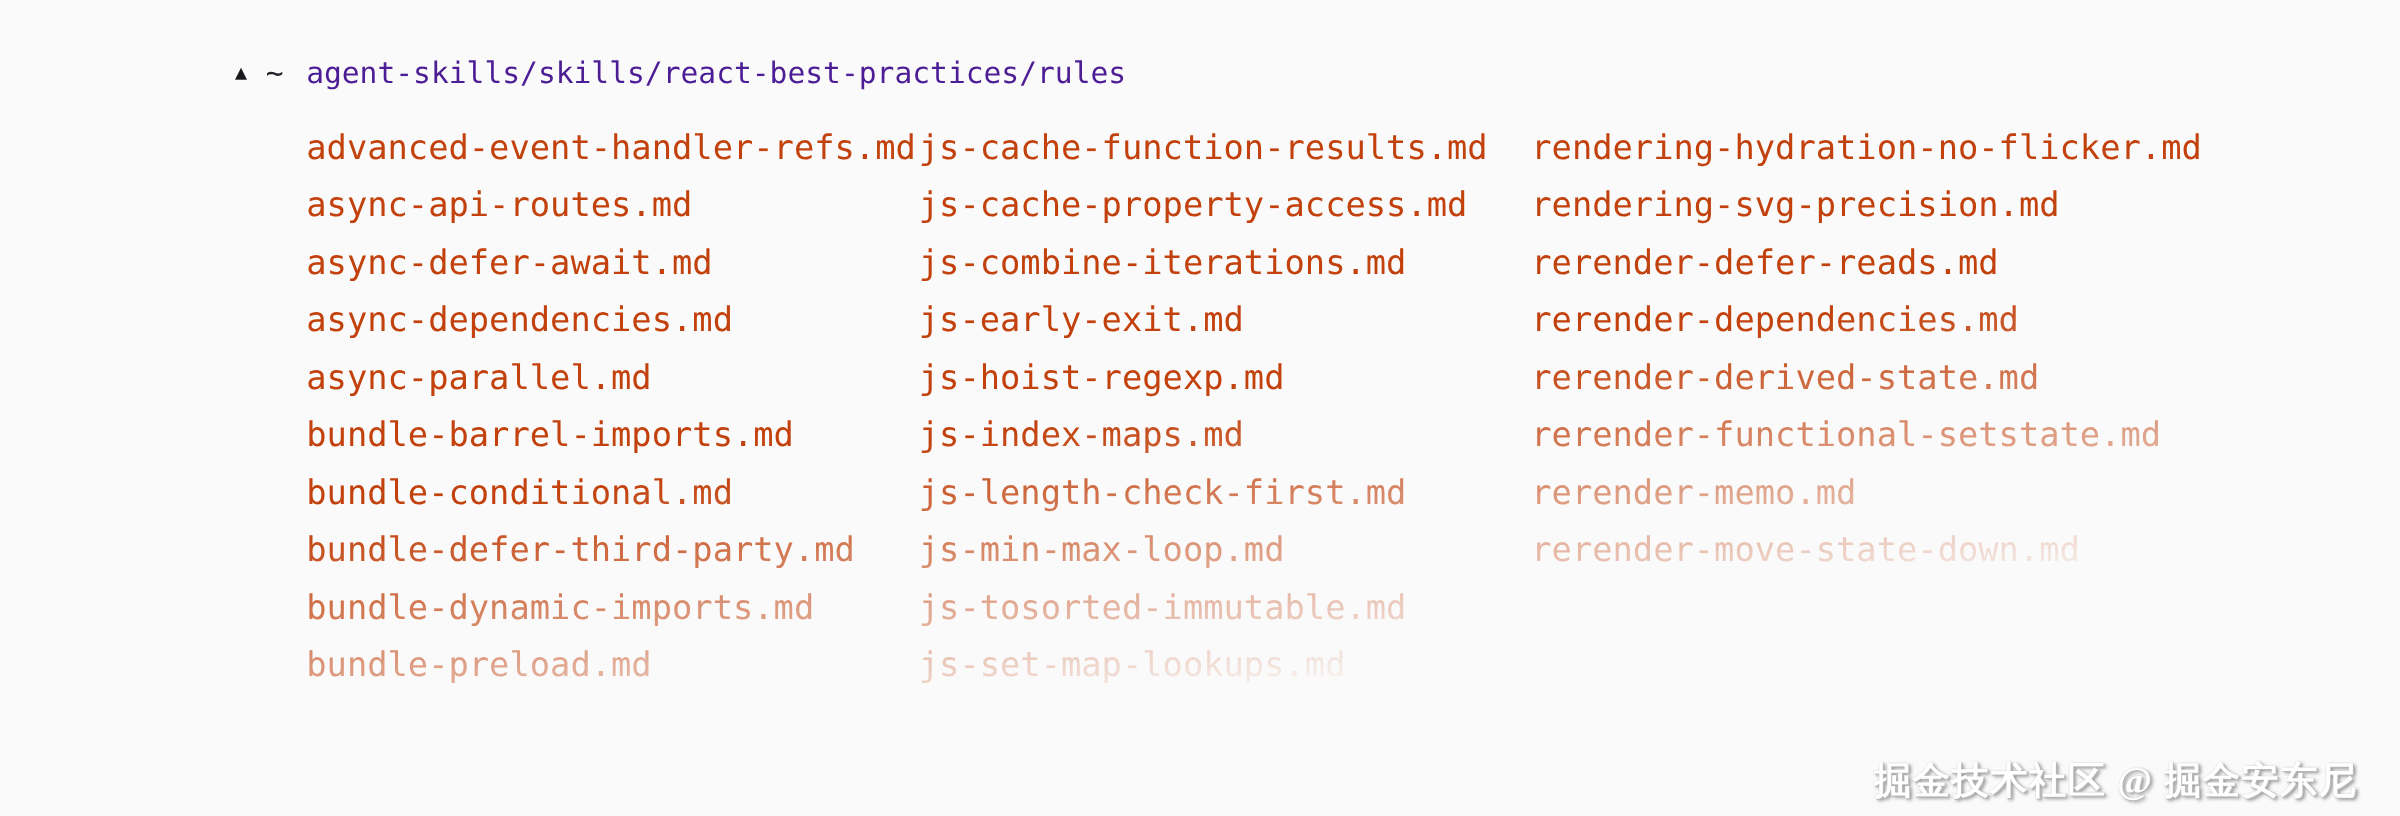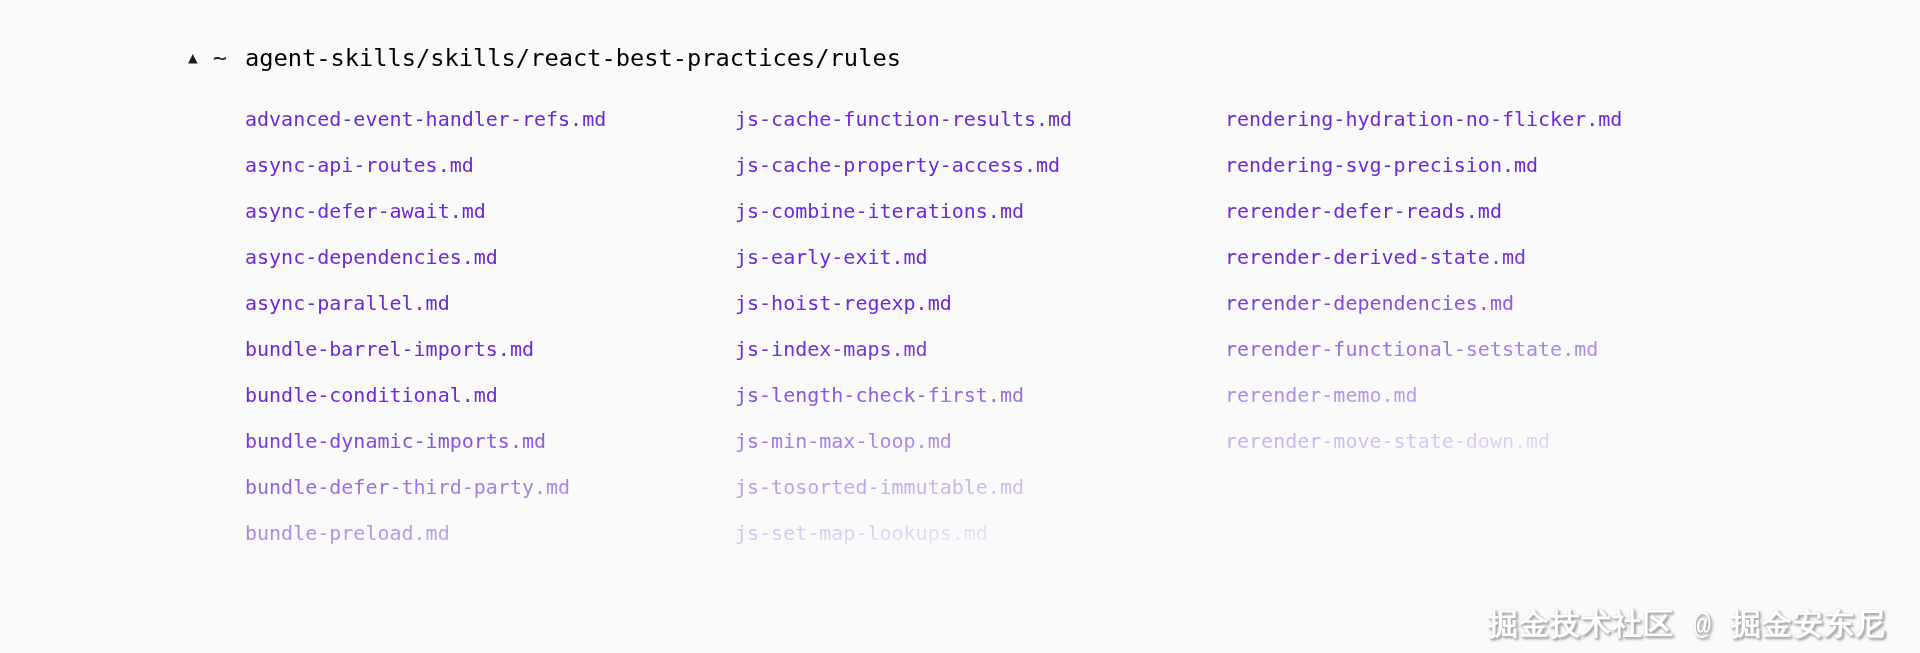--- a/index.html
+++ b/index.html
@@ -31,55 +31,55 @@
     font-size: 16px;
     color: #17191c;
     margin-right: 15px;
     line-height: 1;
   }
   .prompt-tilde {
     margin-right: 18px;
     color: #1f2329;
   }
   .dir-path {
-    color: #000000;
+    color: #4c1d95;
     text-decoration: none;
     cursor: pointer;
   }
 
   
   .filegrid {
     position: absolute;
     left: 245px;
     top: 96px;
     width: 1555px;
     height: 557px;
     display: flex;
-    color: #6d28d9;
-    font-size: 20px;
+    color: #c2410c;
+    font-size: 27px;
     
     -webkit-mask-image: linear-gradient(172deg, #000 42%, rgba(0,0,0,0) 74%);
             mask-image: linear-gradient(172deg, #000 42%, rgba(0,0,0,0) 74%);
   }
   .filecol {
     width: 490px;
     flex: 0 0 490px;
   }
   .file-item {
     height: 46px;
     line-height: 46px;
     white-space: nowrap;
   }
 
   
   .watermark {
     position: absolute;
     right: 34px;
     bottom: 8px;
-    font-family: Liberation Mono, monospace;
+    font-family: Liberation Serif, serif;
     font-size: 30px;
     font-weight: bold;
     letter-spacing: 1px;
     color: #ffffff;
     text-shadow: 1px 1px 0 #b8b8b8, 2px 2px 3px #8a8a8a, 0 0 1px #cccccc;
     white-space: nowrap;
     text-align: right;
   }
 </style>
 </head>
@@ -94,43 +94,43 @@
 <div class="filegrid">
   <div class="filecol">
 
   <div class="file-item">advanced-event-handler-refs.md</div>
       <div class="file-item">async-api-routes.md</div>
       <div class="file-item">async-defer-await.md</div>
       <div class="file-item">async-dependencies.md</div>
       <div class="file-item">async-parallel.md</div>
       <div class="file-item">bundle-barrel-imports.md</div>
       <div class="file-item">bundle-conditional.md</div>
+      <div class="file-item">bundle-defer-third-party.md</div>
       <div class="file-item">bundle-dynamic-imports.md</div>
-      <div class="file-item">bundle-defer-third-party.md</div>
       <div class="file-item">bundle-preload.md</div>
     </div>
   <div class="filecol">
 
   <div class="file-item">js-cache-function-results.md</div>
       <div class="file-item">js-cache-property-access.md</div>
       <div class="file-item">js-combine-iterations.md</div>
       <div class="file-item">js-early-exit.md</div>
       <div class="file-item">js-hoist-regexp.md</div>
       <div class="file-item">js-index-maps.md</div>
       <div class="file-item">js-length-check-first.md</div>
       <div class="file-item">js-min-max-loop.md</div>
       <div class="file-item">js-tosorted-immutable.md</div>
       <div class="file-item">js-set-map-lookups.md</div>
     </div>
   <div class="filecol">
 
       <div class="file-item">rendering-hydration-no-flicker.md</div>
       <div class="file-item">rendering-svg-precision.md</div>
       <div class="file-item">rerender-defer-reads.md</div>
+      <div class="file-item">rerender-dependencies.md</div>
       <div class="file-item">rerender-derived-state.md</div>
-      <div class="file-item">rerender-dependencies.md</div>
       <div class="file-item">rerender-functional-setstate.md</div>
       <div class="file-item">rerender-memo.md</div>
       <div class="file-item">rerender-move-state-down.md</div>
     </div>
 </div>
 
 <div class="watermark">掘金技术社区 @ 掘金安东尼</div>
 
 </body></html>

